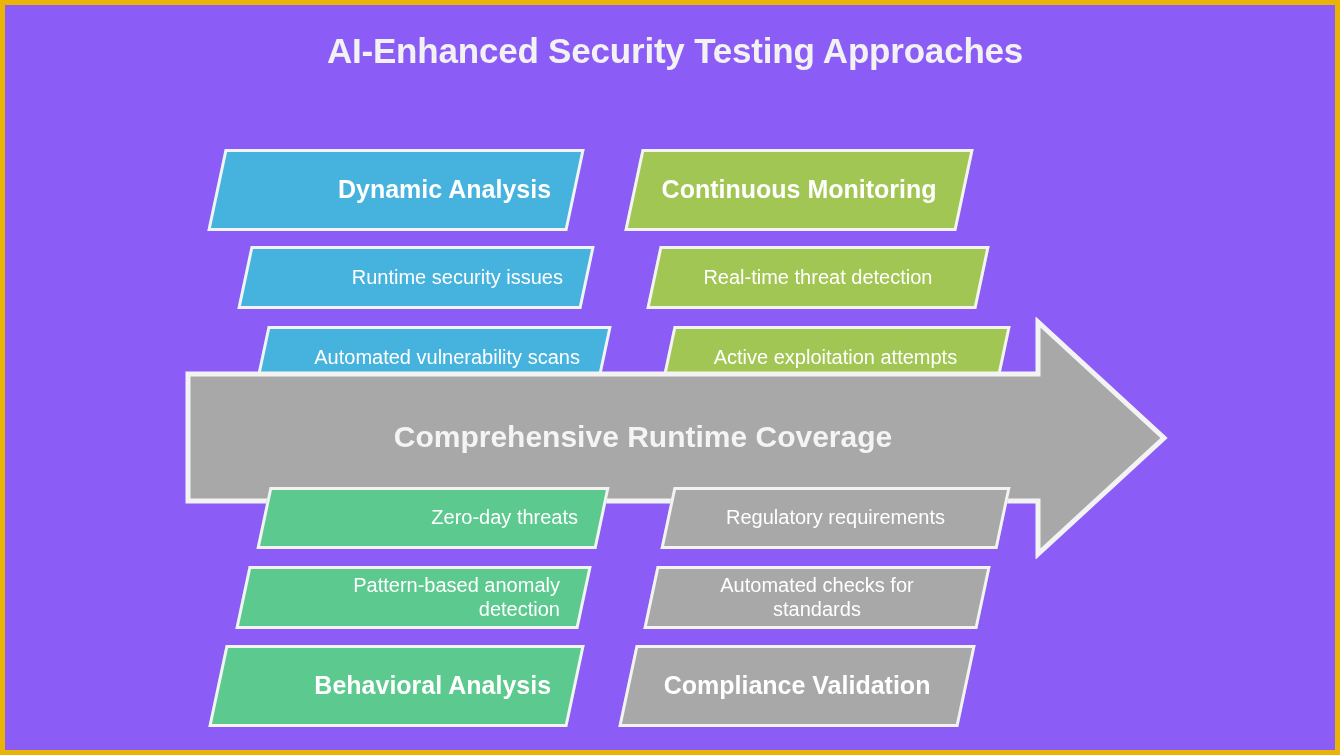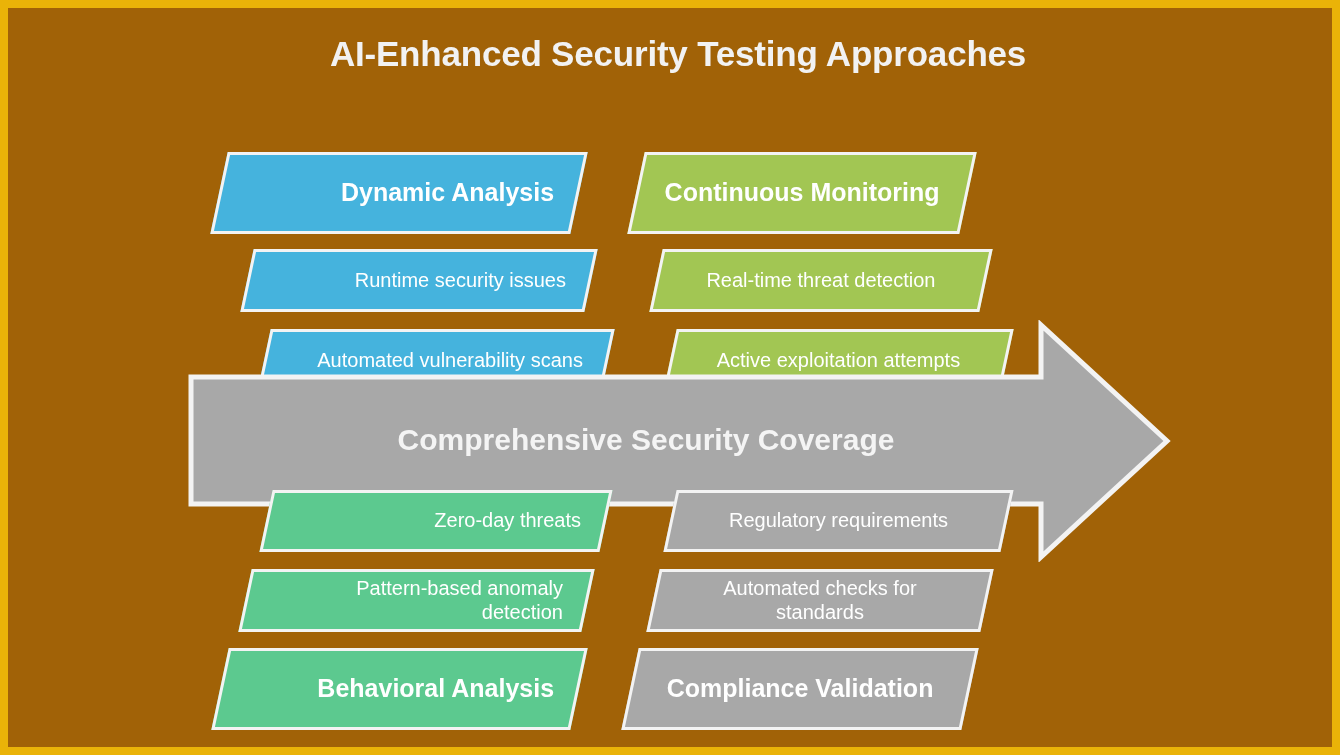--- a/index.html
+++ b/index.html
@@ -4,23 +4,23 @@
 <style>
   html, body {
     margin: 0;
     padding: 0;
     background: #3a3a3a;
   }
   #stage {
     position: relative;
     width: 1340px;
     height: 755px;
-    background: #a16207;
+    background: #8b5cf6;
     box-sizing: border-box;
-    border: 8px solid #eab308;
+    border: 5px solid #eab308;
     overflow: hidden;
     font-family: "Liberation Sans", sans-serif;
   }
 
   
   #title {
     position: absolute;
     left: 0;
     top: 26px;
     width: 1340px;
@@ -140,21 +140,21 @@
   </div>
   <div class="para sub c-green R row3 align-center">
     <span class="ptext">Active exploitation attempts</span>
   </div>
 
   <div id="arrow-wrap">
     <svg width="986" height="242" viewBox="0 0 986 242">
       <polygon points="5,57 855,57 855,5 981,121 855,237 855,184 5,184" fill="#a8a8a8" stroke="#f3f3f3" stroke-width="5" stroke-linejoin="miter"></polygon>
     </svg>
   </div>
-  <div id="arrow-label">Comprehensive Security Coverage</div>
+  <div id="arrow-label">Comprehensive Runtime Coverage</div>
 
   <div class="para sub c-mint L row4 align-right">
     <span class="ptext">Zero-day threats</span>
   </div>
   <div class="para sub c-mint L row5 align-right">
     <span class="ptext">Pattern-based anomaly detection</span>
   </div>
   <div class="para head c-mint L row6 align-right">
     <span class="ptext">Behavioral Analysis</span>
   </div>

